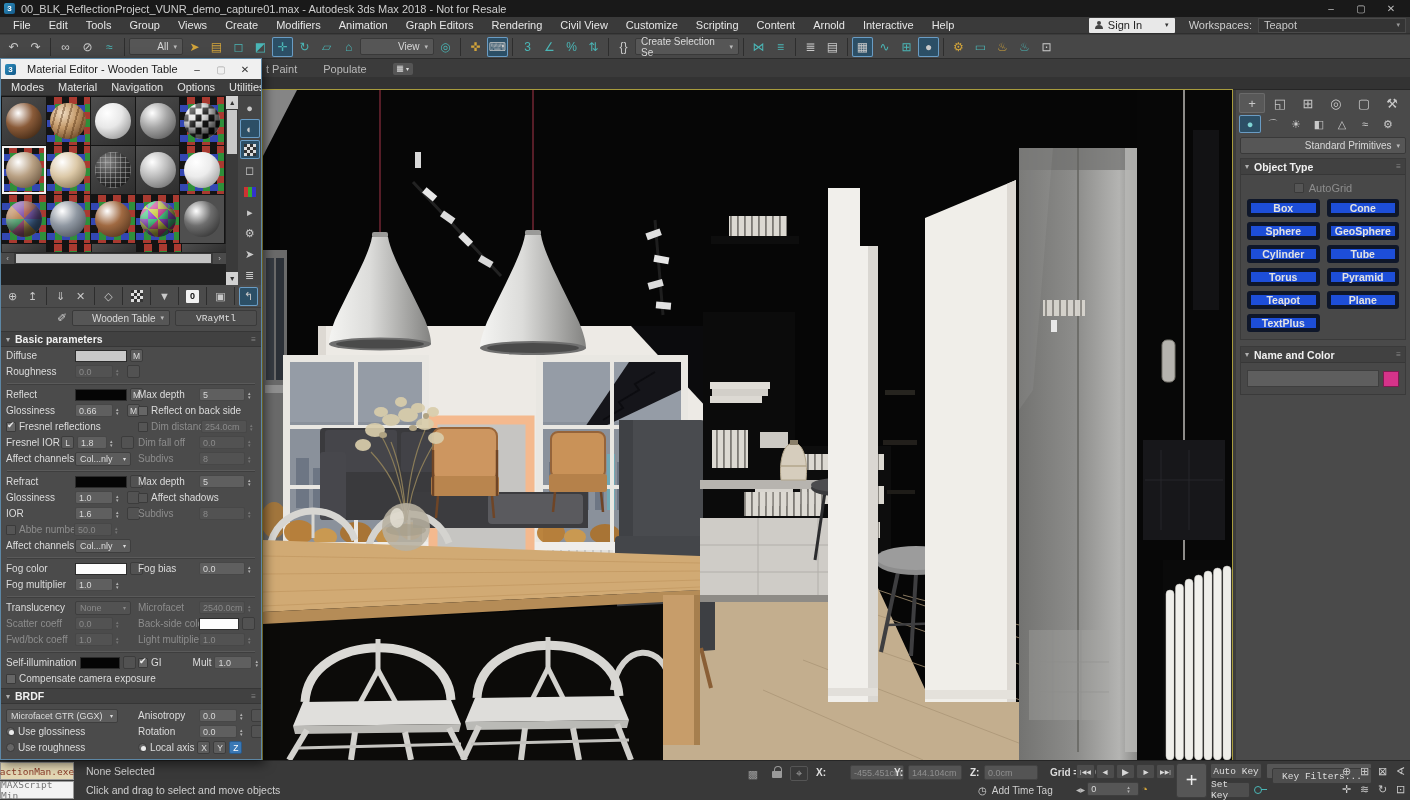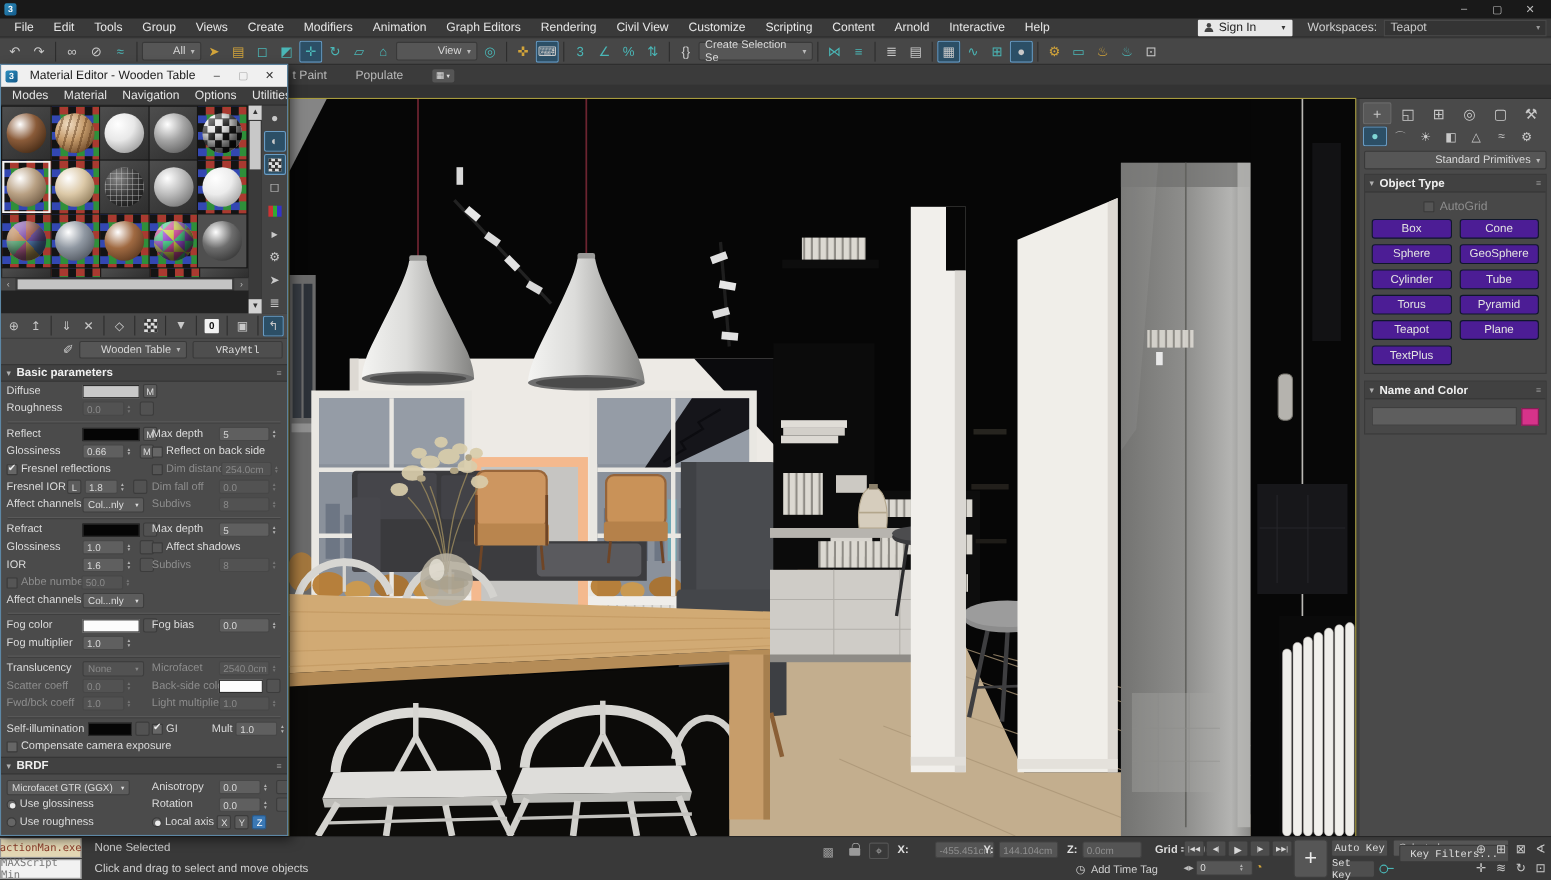--- a/index.html
+++ b/index.html
@@ -55,21 +55,21 @@
   .cp-cat.cur{background:#2c4f66;box-shadow:inset 0 0 0 1px #6a9cc4;color:#7fd4d4;}
   .cp-dd{margin:3px 1px;height:17px;}
   .rollout{margin:4px 1px 6px;background:#484848;border:1px solid #3a3a3a;}
   .ro-head{height:16px;background:#414141;border-bottom:1px solid #373737;display:flex;align-items:center;padding:0 4px;gap:5px;}
   .ro-arrow{font-size:8px;color:#b0b0b0;}
   .ro-title{font-weight:bold;font-size:10.5px;color:#f0f0f0;}
   .ro-pin{margin-left:auto;font-size:8px;color:#8a8a8a;}
   .ot-body{padding:5px 6px 7px;}
   .autogrid{display:flex;align-items:center;justify-content:center;gap:5px;height:16px;margin-bottom:3px;}
   .btn-grid{display:grid;grid-template-columns:1fr 1fr;gap:5px 7px;}
-  .obtn{height:18px;background:#4c1d95;border:1px solid #0f172a;border-radius:3px;color:#e2e2e2;font-size:10.5px;display:flex;align-items:center;justify-content:center;}
+  .obtn{height:18px;background:#1d4ed8;border:4px solid #0f172a;border-radius:3px;color:#e2e2e2;font-size:10.5px;display:flex;align-items:center;justify-content:center;font-weight:bold;}
   .nc-body{padding:7px 6px;display:flex;gap:4px;align-items:center;}
   .nc-input{flex:1;height:17px;background:#5e5e5e;border:1px solid #3e3e3e;}
   .nc-swatch{width:16px;height:16px;background:#d6338a;border:1px solid #7c1c50;}
 
   
   .statusbar{position:absolute;left:0;top:760px;width:1410px;height:40px;background:#393939;border-top:1px solid #262626;font-size:10px;}
   .mxs1{position:absolute;left:0;top:1px;width:74px;height:18px;background:#e3d7b4;color:#8b3b28;font-family:"DejaVu Sans Mono",monospace;font-size:9.5px;display:flex;align-items:center;justify-content:center;border:1px solid #9a9a9a;}
   .mxs2{position:absolute;left:0;top:20px;width:74px;height:18px;background:#f2f2f2;color:#777;font-family:"DejaVu Sans Mono",monospace;font-size:9.5px;display:flex;align-items:center;justify-content:center;border:1px solid #9a9a9a;}
   .st-status{position:absolute;left:86px;top:4px;color:#cfcfcf;font-size:10.5px;}
   .st-prompt{position:absolute;left:86px;top:23px;color:#cfcfcf;font-size:10.5px;}
@@ -165,20 +165,21 @@
   .psep{height:1px;background:#5a5a5a;margin:4px 6px 3px;box-shadow:0 1px 0 #3e3e3e;}
   .me-rohead{height:16px;background:#414141;border-top:1px solid #363636;border-bottom:1px solid #363636;display:flex;align-items:center;gap:5px;padding:0 5px;margin-top:2px;}
 </style>
 </head>
 <body>
 
 <div class="app">
 
   <div class="titlebar">
     <div class="appicon">3</div>
+    <div class="title-text">00_BLK_ReflectionProject_VUNR_demo_capture01.max - Autodesk 3ds Max 2018 - Not for Resale</div>
     <div class="wctrl">
       <div class="wbtn">–</div>
       <div class="wbtn">▢</div>
       <div class="wbtn">✕</div>
     </div>
   </div>
 
   <div class="menubar">
     <span class="menu-item">File</span>
     <span class="menu-item">Edit</span>

